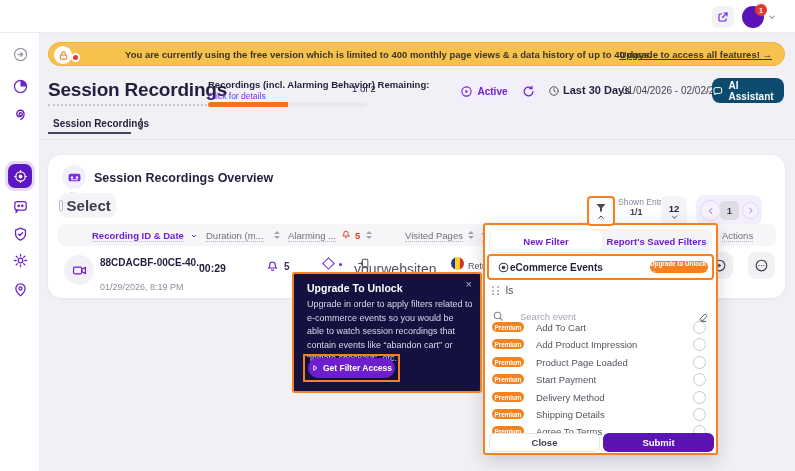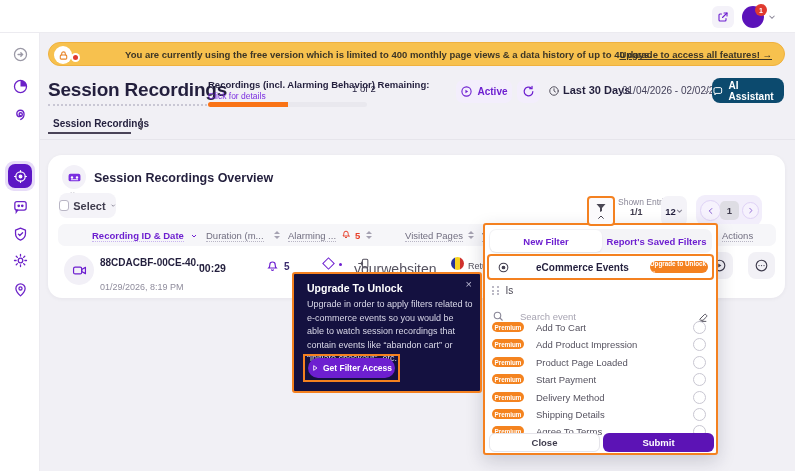--- a/index.html
+++ b/index.html
@@ -38,21 +38,21 @@
   .divider{left:40px;top:139px;width:755px;height:1px;background:#E6E5EB}
   
   .card{left:48px;top:155px;width:737px;height:143px;background:#fff;border-radius:14px;box-shadow:0 1px 4px rgba(30,27,57,.05)}
   .card-ic{left:62px;top:165px;width:24px;height:24px;background:#F3F1F8;border-radius:50%;display:flex;align-items:center;justify-content:center}
   .card-title{left:94px;top:171px;font-size:12.5px;font-weight:bold}
   .select-ctl{left:59px;top:193px;width:57px;height:25px;background:#F4F3F8;border-radius:8px;display:flex;align-items:center;justify-content:center;gap:4px;cursor:pointer}
   .cbx{width:11px;height:11px;border:1.5px solid #B9B6C5;border-radius:3px;background:#fff}
   .funnel-box{left:587px;top:196px;width:28px;height:30px;background:#FBFAFC;border:2px solid #F48120;border-radius:4px;display:flex;flex-direction:column;align-items:center;justify-content:center;cursor:pointer;z-index:7}
   .shown-lbl{left:618px;top:197px;font-size:8.5px;color:#8B8898}
   .shown-val{left:630px;top:207px;font-size:9px;font-weight:bold;color:#3F3C4D}
-  .pagesize{left:661px;top:196px;width:26px;height:30px;background:#F4F3F8;border-radius:7px;display:flex;flex-direction:row;align-items:center;justify-content:center;cursor:pointer}
+  .pagesize{left:661px;top:196px;width:26px;height:30px;background:#F4F3F8;border-radius:7px;display:flex;flex-direction:column;align-items:center;justify-content:center;cursor:pointer}
   .pagesize b{font-size:9.5px}
   .pager{left:696px;top:195px;width:66px;height:31px;background:#F2EEFB;border-radius:9px}
   .pg-arrow{position:absolute;top:5px;width:21px;height:21px;border-radius:50%;background:#F6F2FD;border:1.5px solid #DFD2F6;display:flex;align-items:center;justify-content:center;color:#9B7BDC;cursor:pointer}
   .pg-num{position:absolute;left:24px;top:6px;width:19px;height:19px;background:#DEDDE4;border-radius:5px;font-size:9.5px;font-weight:bold;color:#3F3C4D;display:flex;align-items:center;justify-content:center;cursor:pointer}
   
   .thead{left:58px;top:224px;width:718px;height:22px;background:#F6F6F9;border-radius:7px}
   .th{position:absolute;top:6px;font-size:9.5px;color:#716E80;border-bottom:1px dotted #B9B6C5;white-space:nowrap}
   .sort{position:absolute;top:7px;display:inline-flex;flex-direction:column;gap:1.5px}
   .sort i{width:0;height:0;border-left:3px solid transparent;border-right:3px solid transparent;display:block}
   .sort .up{border-bottom:3.5px solid #A5A2B2}
@@ -70,21 +70,21 @@
   .tt-close{position:absolute;right:8px;top:4px;font-size:11px;color:#B9B7D0;cursor:pointer}
   .tt-body{position:absolute;left:13px;top:24px;width:166px;font-size:9px;line-height:13.5px;color:#D9D8E8}
   .tt-btn-outline{position:absolute;left:9px;top:80px;width:97px;height:28px;border:2px solid #F48120}
   .tt-btn{position:absolute;left:14px;top:84px;width:87px;height:20px;background:#6D1FD0;border-radius:10px;display:flex;align-items:center;justify-content:center;gap:4px;color:#fff;font-size:8.5px;font-weight:bold;cursor:pointer}
   
   .panel{left:483px;top:223px;width:235px;height:232px;background:#fff;border:2px solid #F48120;border-radius:3px;z-index:5;box-shadow:0 6px 18px rgba(30,27,57,.18)}
   .ptabs{position:absolute;left:4px;top:4px;width:223px;height:24px;background:#F4F4F7;border-radius:7px}
   .ptab-new{position:absolute;left:1px;top:1px;width:112px;height:22px;background:#fff;border-radius:6px;box-shadow:0 1px 2px rgba(0,0,0,.08);display:flex;align-items:center;justify-content:center;font-size:9.5px;font-weight:bold;color:#6D1FD0;cursor:pointer}
   .ptab-saved{position:absolute;left:113px;top:1px;width:109px;height:22px;display:flex;align-items:center;justify-content:center;font-size:9.5px;font-weight:bold;color:#6D1FD0;cursor:pointer}
   .ecom-row{position:absolute;left:2px;top:29px;width:227px;height:26px;border:2px solid #F48120;border-radius:4px;display:flex;align-items:center;cursor:pointer}
-  .ecom-row .lbl{font-size:10px;font-weight:bold;margin-left:26px}
+  .ecom-row .lbl{font-size:10px;font-weight:bold;margin-left:0}
   .unlock-pill{position:absolute;right:4px;top:5px;width:58px;height:12px;background:#F48120;border-radius:7px;color:#fff;font-size:6.3px;font-weight:bold;display:flex;align-items:center;justify-content:center;cursor:pointer}
   .is-row{position:absolute;left:7px;top:60px;display:flex;align-items:center;gap:6px;font-size:10px;color:#4A4754}
   .dots6{display:grid;grid-template-columns:3px 3px;gap:1.5px}
   .dots6 i{width:2px;height:2px;background:#A5A2B2;border-radius:50%;display:block}
   .search-row{position:absolute;left:7px;top:80px;width:217px;height:22px;display:flex;align-items:center;gap:16px}
   .search-row input{border:none;outline:none;flex:1;font-size:9.5px;color:#55525F;background:transparent;font-family:"Liberation Sans",sans-serif}
   .search-row input::placeholder{color:#A7A4B2}
   .ev-row{position:absolute;left:4px;width:223px;height:16px;display:flex;align-items:center;cursor:pointer}
   .prem{width:32px;height:10px;background:#F4831F;border-radius:5px;color:#fff;font-size:6.3px;font-weight:bold;display:flex;align-items:center;justify-content:center;margin-left:3px}
   .ev-lbl{font-size:9.5px;color:#55525F;margin-left:12px;flex:1}
@@ -237,21 +237,21 @@
         <path d="M7 15.5h10" stroke="#fff" stroke-width="1.4" stroke-linecap="round"></path>
       </svg>
   </div>
   <svg class="abs" style="left:69px;top:190px" width="7" height="7" viewBox="0 0 24 24" fill="none" stroke="#A5A2B2" stroke-width="3.5">
       <path d="M6 9l6 6 6-6"></path>
     </svg>
   <div class="abs card-title">Session Recordings Overview</div>
 
   <div class="abs select-ctl">
     <span class="cbx"></span>
-    <span style="font-size:11px;font-weight:bold;color:#3F3C4D">Select</span>
+    <span style="font-size:15px;font-weight:bold;color:#3F3C4D">Select</span>
     <svg width="7" height="7" viewBox="0 0 24 24" fill="none" stroke="#8B8898" stroke-width="3.5">
         <path d="M6 9l6 6 6-6"></path>
       </svg>
   </div>
 
   <div class="abs funnel-box">
     <svg width="12" height="12" viewBox="0 0 24 24" fill="#4A4754">
         <path d="M3 4h18l-7 8v6l-4 2v-8z"></path>
       </svg>
     <svg width="8" height="6" viewBox="0 0 24 18" fill="none" stroke="#4A4754" stroke-width="3">

